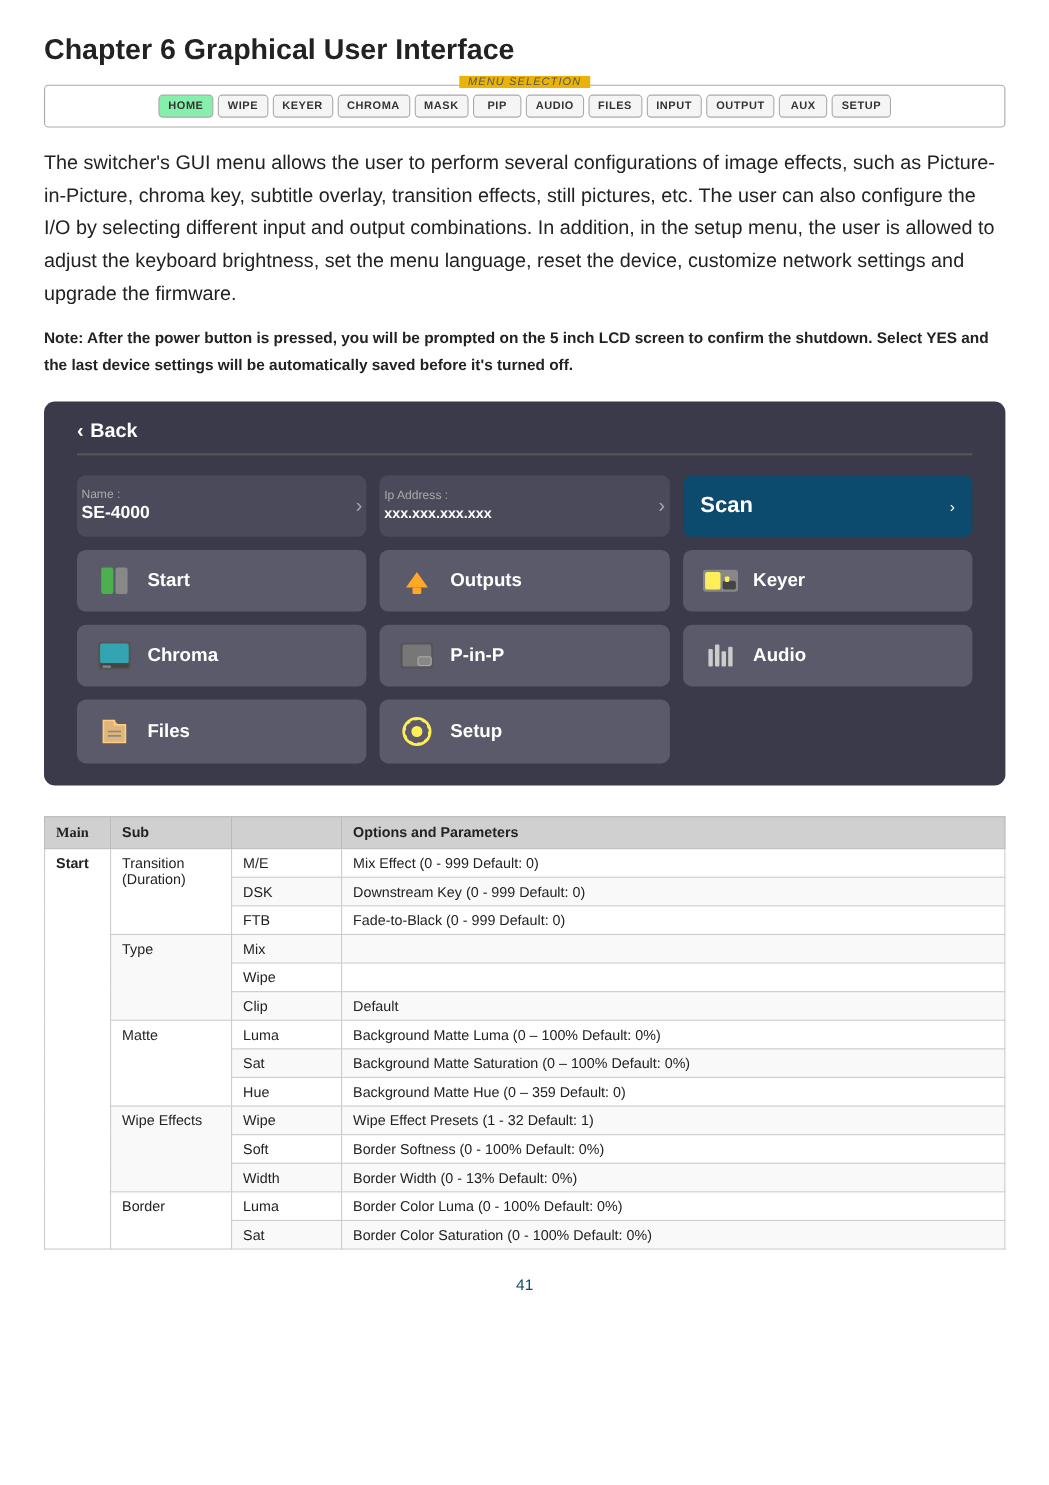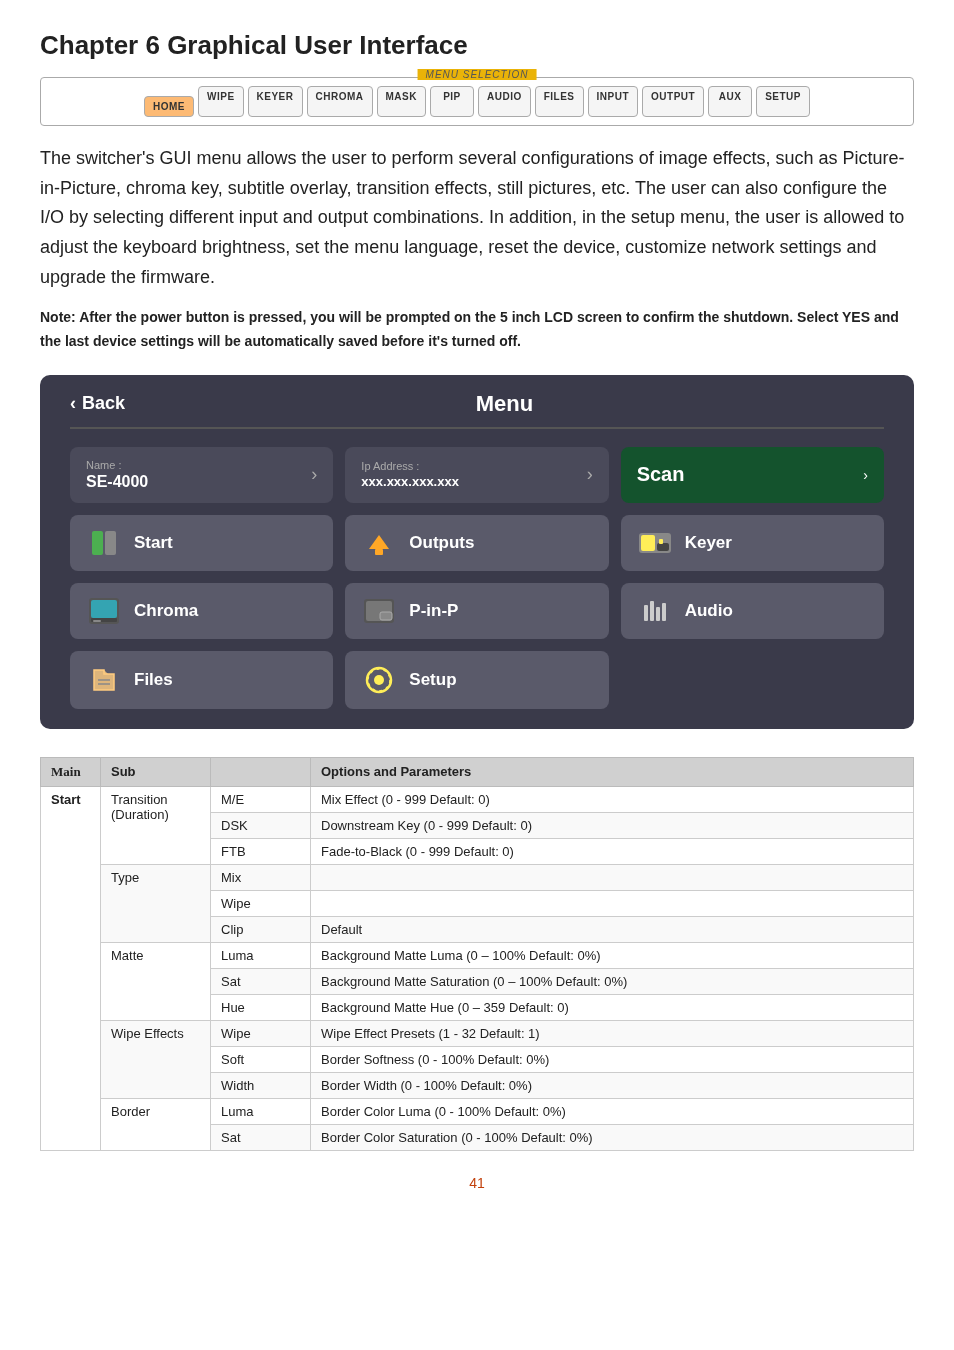--- a/index.html
+++ b/index.html
@@ -50,22 +50,21 @@
       font-size: 10px;
       font-weight: bold;
       letter-spacing: 0.5px;
       background: #f5f5f5;
       cursor: pointer;
       min-width: 44px;
       text-align: center;
       color: #333;
     }
     .menu-btn.active {
-      background: #fdba74;
-      margin-top: 10px;
+      background: #86efac;
     }
     .intro-text {
       line-height: 1.65;
       margin-bottom: 14px;
       font-size: 18px;
     }
     .bold-note {
       font-weight: bold;
       line-height: 1.65;
       margin-bottom: 22px;
@@ -106,21 +105,21 @@
     }
     .gui-grid {
       display: grid;
       grid-template-columns: 1fr 1fr 1fr;
       gap: 12px;
     }
     
     .info-cell {
       background: #4a4a5a;
       border-radius: 8px;
-      padding: 12px 16px;
+      padding: 12px 4px;
       color: #fff;
       display: flex;
       align-items: center;
       justify-content: space-between;
       cursor: pointer;
     }
     .info-cell .cell-content {
       display: flex;
       flex-direction: column;
     }
@@ -132,21 +131,21 @@
     .info-cell .cell-value {
       font-size: 16px;
       font-weight: bold;
       color: #fff;
     }
     .info-cell .chevron {
       font-size: 18px;
       color: #aaa;
     }
     .scan-cell {
-      background: #14532d;
+      background: #0c4a6e;
       border-radius: 8px;
       padding: 12px 16px;
       color: #fff;
       display: flex;
       align-items: center;
       justify-content: space-between;
       cursor: pointer;
     }
     .scan-cell .scan-label {
       font-size: 20px;
@@ -204,21 +203,21 @@
     }
     .col-main { width: 60px; font-family: Liberation Serif, serif; }
     .col-sub { width: 110px; }
     .col-opt { width: 100px; }
     .col-params { }
 
     .page-num {
       text-align: center;
       margin-top: 24px;
       font-size: 14px;
-      color: #c2410c;
+      color: #0c4a6e;
     }
   </style>
 </head>
 <body>
 
 <h1>Chapter 6    Graphical User Interface</h1>
 
 <div class="menu-bar-container">
   <span class="menu-bar-label">MENU SELECTION</span>
   <div class="menu-bar" id="menu-bar-buttons">
@@ -239,21 +238,20 @@
 
 <p class="intro-text">The switcher's GUI menu allows the user to perform several configurations of image effects, such as Picture-in-Picture, chroma key, subtitle overlay, transition effects, still pictures, etc. The user can also configure the I/O by selecting different input and output combinations. In addition, in the setup menu, the user is allowed to adjust the keyboard brightness, set the menu language, reset the device, customize network settings and upgrade the firmware.</p>
 <p class="bold-note">Note: After the power button is pressed, you will be prompted on the 5 inch LCD screen to confirm the shutdown. Select YES and the last device settings will be automatically saved before it's turned off.</p>
 
 <div class="gui-panel">
   <div class="gui-header">
     <button class="back-btn">
       <span>‹</span>
       <span>Back</span>
     </button>
-    <span class="gui-title">Menu</span>
   </div>
 
   <div class="gui-grid">
 
     <div class="info-cell">
       <div class="cell-content">
         <span class="cell-label">Name :</span>
         <span class="cell-value">SE-4000</span>
       </div>
       <span class="chevron">›</span>
@@ -420,21 +418,21 @@
           <td rowspan="3">Wipe Effects</td>
           <td>Wipe</td>
           <td>Wipe Effect Presets (1 - 32 Default: 1)</td>
         </tr>
         <tr>
           <td>Soft</td>
           <td>Border Softness (0 - 100% Default: 0%)</td>
         </tr>
         <tr>
           <td>Width</td>
-          <td>Border Width (0 - 100% Default: 0%)</td>
+          <td>Border Width (0 - 13% Default: 0%)</td>
         </tr>
         <tr>
           <td rowspan="2">Border</td>
           <td>Luma</td>
           <td>Border Color Luma (0 - 100% Default: 0%)</td>
         </tr>
         <tr>
           <td>Sat</td>
           <td>Border Color Saturation (0 - 100% Default: 0%)</td>
         </tr>

